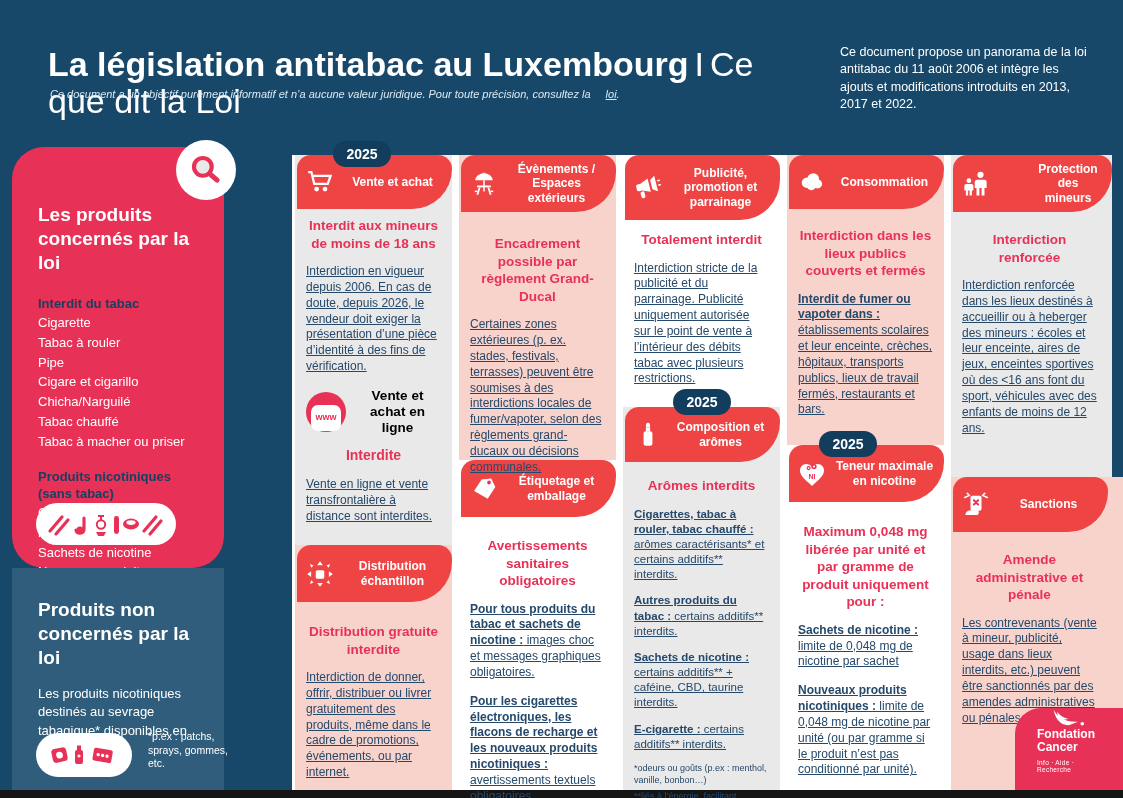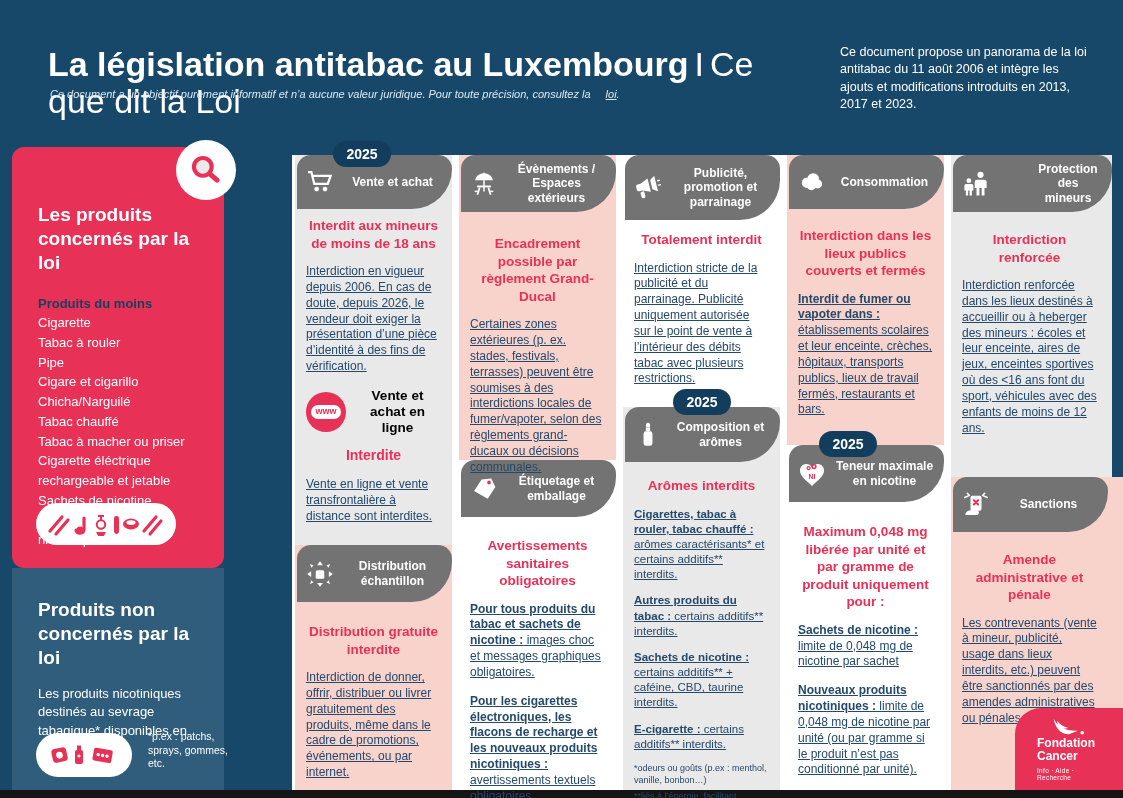--- a/index.html
+++ b/index.html
@@ -13,91 +13,92 @@
   #bottom-bar{left:0;top:790px;width:1123px;height:8px;background:#151515;}
   
   #title{left:48px;top:46px;width:770px;color:#fff;font-size:34px;line-height:1.1;}
   #title .tmain{font-weight:bold;}
   #title .tsep{font-weight:300;padding:0 6px;}
   #title .tsub{font-weight:400;}
   #subtitle{left:50px;top:88px;width:700px;color:#dce9f2;font-size:11px;font-style:italic;}
   #subtitle .link{text-decoration:underline;cursor:pointer;padding-left:12px;}
   #hnote{left:840px;top:44px;width:248px;color:#ffffff;font-size:12.5px;line-height:1.38;}
   
-  #sb-red{left:12px;top:147px;width:212px;height:421px;background:#e83156;border-radius:12px;}
+  #sb-red{left:12px;top:147px;width:212px;height:421px;background:#e83156;border-radius:32px;}
   #sb-magnifier{left:176px;top:140px;width:60px;height:60px;background:#fff;border-radius:50%;
      display:flex;align-items:center;justify-content:center;}
   .sb-inner{position:absolute;left:26px;right:18px;top:0;}
   .sb-title{color:#fff;font-weight:bold;font-size:19px;line-height:1.25;}
   .sb-group-h{color:#173f63;font-weight:bold;font-size:13px;line-height:1.3;}
   .sb-item{color:#fff;font-size:13px;line-height:1.52;}
   #sb-pill1{left:36px;top:503px;width:140px;height:42px;background:#fff;border-radius:21px;
      display:flex;align-items:center;justify-content:center;}
   #sb-blue{left:12px;top:568px;width:212px;height:222px;background:#2f5d7b;}
   #sb-blue .sb-title{margin-top:0;}
   #sb-blue-text{color:#fff;font-size:13px;line-height:1.4;}
   #sb-pill2{left:36px;top:733px;width:96px;height:44px;background:#fff;border-radius:22px;
      display:flex;align-items:center;justify-content:center;}
   #sb-footnote{left:148px;top:730px;width:80px;color:#fff;font-size:10.5px;line-height:1.3;}
   
   .col{position:absolute;top:155px;height:635px;width:157px;}
   #col1{left:295px;} #col2{left:459px;} #col3{left:623px;} #col4{left:787px;} #col5{left:951px;width:161px;}
   .sec{position:absolute;left:0;width:100%;z-index:1;}
   .sec.gray{background:#e9e9e9;} .sec.pink{background:#f8d3cc;} .sec.white{background:#fff;}
-  .band{position:absolute;left:2px;right:0;background:#737373;color:#fff;display:flex;align-items:center;
+  .band{position:absolute;left:2px;right:0;background:#ef4444;color:#fff;display:flex;align-items:center;
         z-index:2;border-radius:14px 14px 40px 0;}
   .band .bicon{width:46px;display:flex;justify-content:center;flex:none;}
   .band .blabel{flex:1;text-align:center;font-weight:bold;font-size:12px;line-height:1.18;padding-right:10px;}
   .badge{position:absolute;background:#123d5c;color:#fff;font-weight:bold;font-size:14px;width:58px;height:26px;
         border-radius:14px;display:flex;align-items:center;justify-content:center;z-index:4;}
   .ctn{position:absolute;left:11px;right:11px;color:#25496b;font-size:12px;line-height:1.32;z-index:3;}
   .hred{color:#e83156;font-weight:bold;font-size:13.5px;text-align:center;line-height:1.3;margin:0 0 12px;}
   .p{margin:0 0 13px;text-decoration:underline;}
   .small .p{font-size:11.5px;margin:0 0 11px;}
   .fn{font-size:9px;line-height:1.3;margin:0 0 5px;}
   .status{color:#e83156;font-weight:bold;font-size:14px;text-align:center;margin:10px 0 12px;}
   .online-row{display:flex;align-items:center;gap:8px;margin-top:6px;}
   .online-title{font-weight:bold;font-size:13.5px;color:#000000;text-align:center;flex:1;line-height:1.2;}
   .www{width:40px;height:40px;border-radius:50%;background:#e83156;position:relative;flex:none;}
-  .wwwpill{position:absolute;left:5px;right:5px;top:13px;height:14px;background:#fff;border-radius:7px;
+  .wwwpill{position:absolute;left:5px;right:5px;top:13px;height:26px;background:#fff;border-radius:7px;
         color:#e83156;font-size:9px;font-weight:bold;display:flex;align-items:center;justify-content:center;}
   #fondation{position:absolute;left:64px;top:553px;width:108px;height:82px;background:#e83156;
-        border-radius:26px 0 0 0;z-index:5;display:flex;flex-direction:column;align-items:center;justify-content:center;}
+        border-radius:26px 0 0 0;z-index:5;display:flex;flex-direction:column;align-items:center;}
   .fc-name{color:#fff;font-weight:bold;font-size:12px;line-height:1.12;text-align:left;width:64px;}
   .fc-tag{color:#fff;font-size:6.5px;margin-top:4px;width:64px;text-align:left;letter-spacing:.3px;}
 </style>
 </head>
 <body>
 
 <div id="page">
 
   <div class="abs" id="top-band"></div>
   <div class="abs" id="left-slab"></div>
   <div class="abs" id="right-strip"></div>
   <div class="abs" id="bottom-bar"></div>
 
   <div class="abs" id="title">
     <span class="tmain">La législation antitabac au Luxembourg</span><span class="tsep">I</span><span class="tsub">Ce que dit la Loi</span>
   </div>
   <div class="abs" id="subtitle">
     <span>Ce document a un objectif purement informatif et n’a aucune valeur juridique. Pour toute précision, consultez la </span><span class="link">loi</span><span>.</span>
   </div>
-  <div class="abs" id="hnote">Ce document propose un panorama de la loi antitabac du 11 août 2006 et intègre les ajouts et modifications introduits en 2013, 2017 et 2023.</div>
+  <div class="abs" id="hnote">Ce document propose un panorama de la loi antitabac du 11 août 2006 et intègre les ajouts et modifications introduits en 2013, 2017 et 2022.</div>
 
   <div class="abs" id="sb-red">
     <div class="sb-inner" style="top:56px;">
       <div class="sb-title">Les produits concernés par la loi</div>
-      <div class="sb-group-h" style="margin-top:22px;">Produits du moins</div>
+      <div class="sb-group-h" style="margin-top:22px;">Interdit du tabac</div>
       <div class="sb-item">Cigarette</div>
       <div class="sb-item">Tabac à rouler</div>
       <div class="sb-item">Pipe</div>
       <div class="sb-item">Cigare et cigarillo</div>
       <div class="sb-item">Chicha/Narguilé</div>
       <div class="sb-item">Tabac chauffé</div>
       <div class="sb-item">Tabac à macher ou priser</div>
+      <div class="sb-group-h" style="margin-top:18px;">Produits nicotiniques (sans tabac)</div>
       <div class="sb-item">Cigarette éléctrique rechargeable et jetable</div>
       <div class="sb-item">Sachets de nicotine</div>
       <div class="sb-item">Nouveaux produits nicotiniques</div>
     </div>
   </div>
   <div class="abs" id="sb-pill1">
     <svg width="120" height="28" viewBox="0 0 120 28">
       <g stroke="#e83156" stroke-width="3.2" stroke-linecap="round" fill="none">
         <path d="M4 21L16 7"></path>
           <path d="M10 24L22 10"></path>

